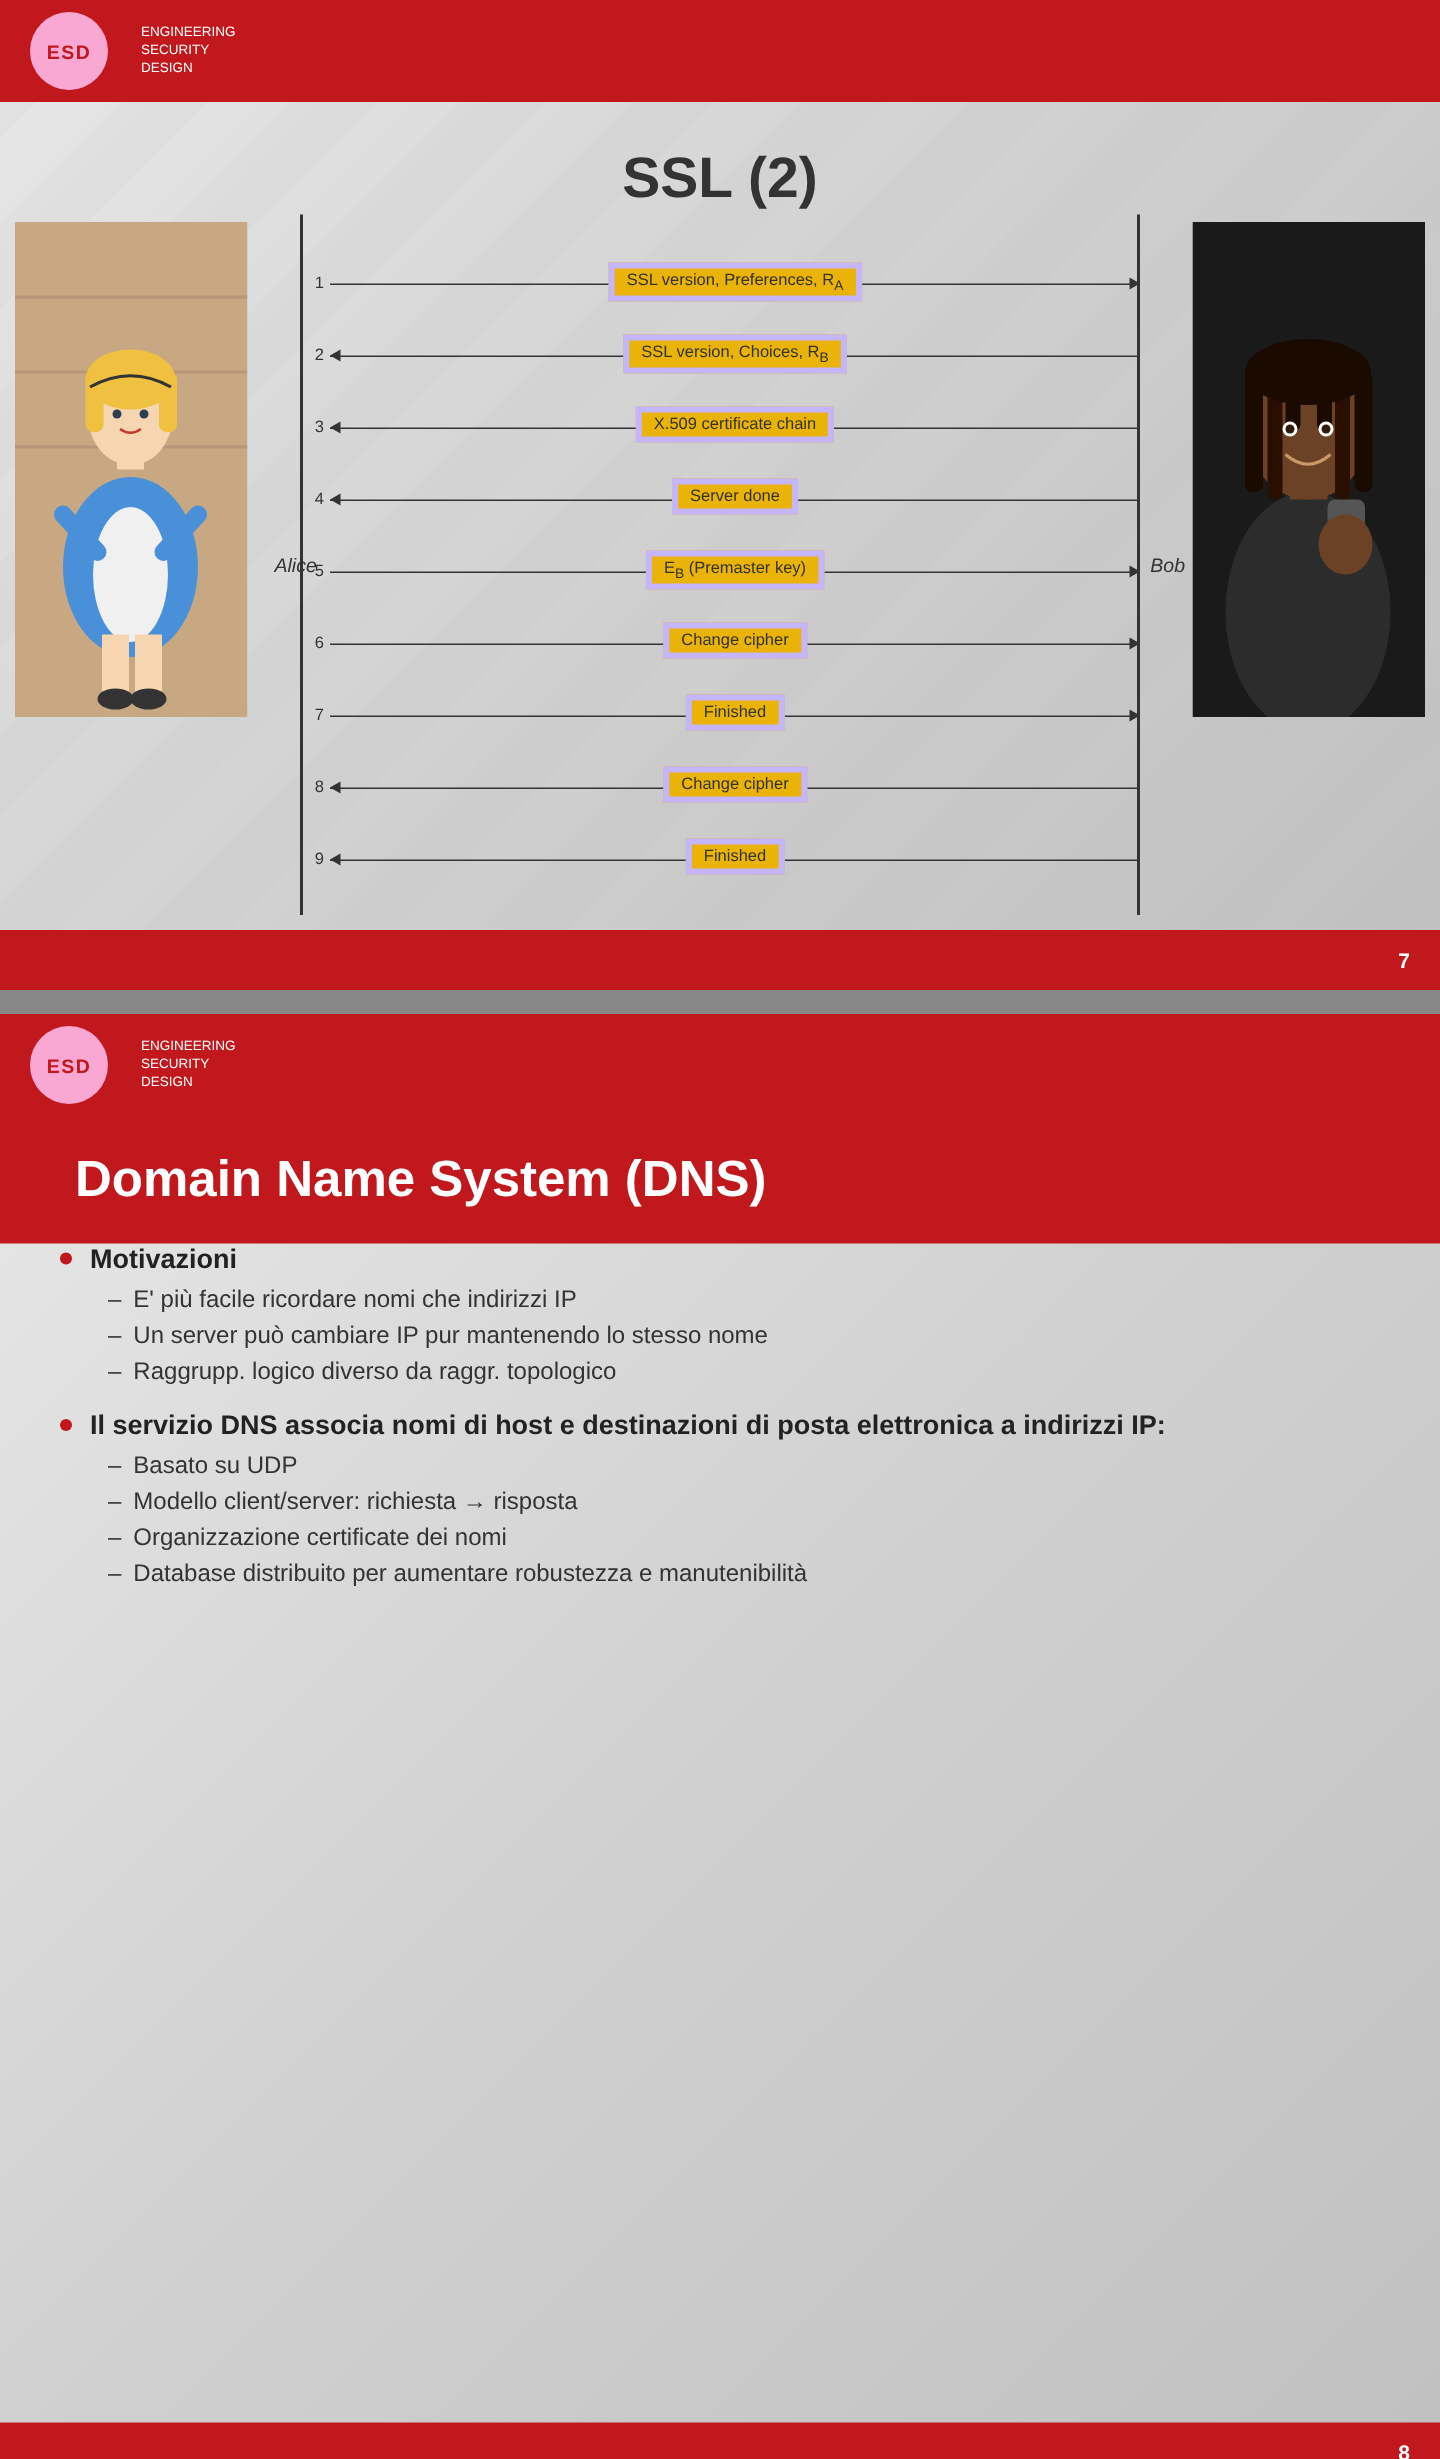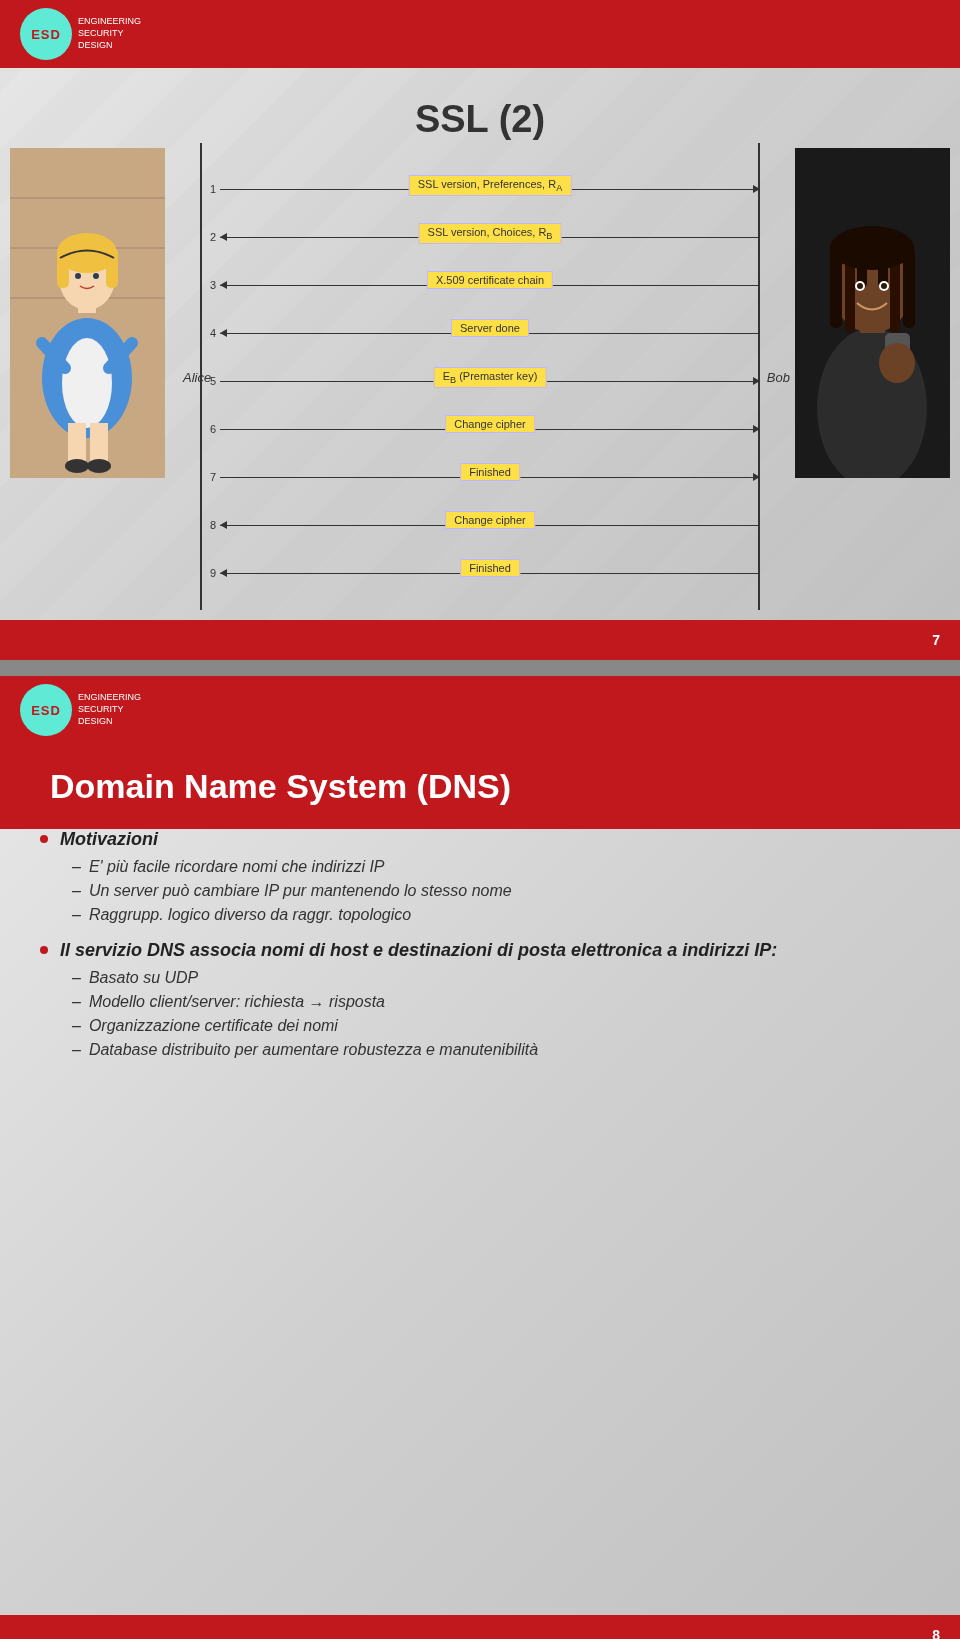--- a/index.html
+++ b/index.html
@@ -28,36 +28,36 @@
       height: 68px;
       background: #c0181c;
       display: flex;
       align-items: center;
       padding: 0 20px;
     }
 
     .logo-circle {
       width: 52px;
       height: 52px;
-      background: #5eead4;
+      background: #f9a8d4;
       border-radius: 50%;
       display: flex;
       align-items: center;
       justify-content: center;
       font-weight: bold;
       font-size: 13px;
       color: #c0181c;
       letter-spacing: 1px;
       flex-shrink: 0;
     }
 
     .logo-text {
       color: #fff;
       font-size: 9px;
-      margin-left: 6px;
+      margin-left: 22px;
       line-height: 1.3;
     }
 
     .slide1-content {
       position: absolute;
       top: 68px;
       left: 0; right: 0; bottom: 40px;
     }
 
     .slide1-title {
@@ -186,22 +186,22 @@
       border-top: 4px solid transparent;
       border-bottom: 4px solid transparent;
       border-left: 7px solid #333;
     }
 
     .msg-label-box {
       position: absolute;
       top: -14px;
       left: 50%;
       transform: translateX(-50%);
-      background: #fde047;
-      border: 1px solid #c4b5fd;
+      background: #eab308;
+      border: 4px solid #c4b5fd;
       padding: 2px 8px;
       font-size: 11px;
       white-space: nowrap;
       color: #333;
     }
 
     .slide-footer {
       position: absolute;
       bottom: 0; left: 0; right: 0;
       height: 40px;
@@ -256,21 +256,20 @@
     .slide2-content {
       position: absolute;
       top: 153px;
       left: 40px;
       right: 40px;
       bottom: 40px;
     }
 
     .bullet-section {
       margin-bottom: 16px;
-      font-style: italic;
     }
 
     .bullet-main {
       font-size: 18px;
       font-weight: bold;
       color: #222;
       margin-bottom: 8px;
       display: flex;
       align-items: flex-start;
     }

